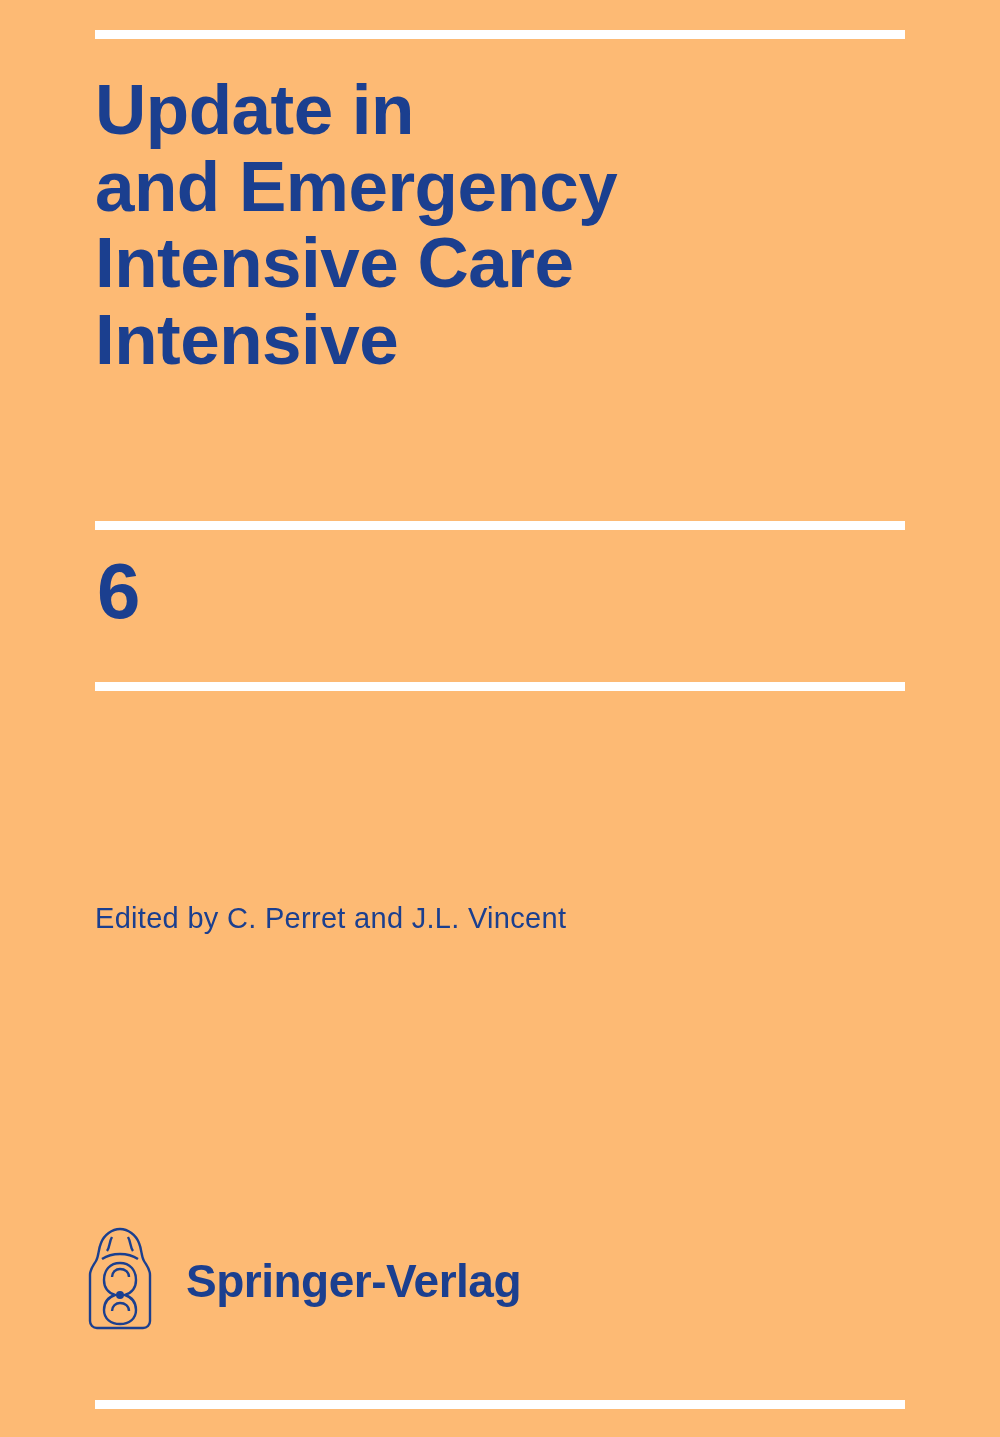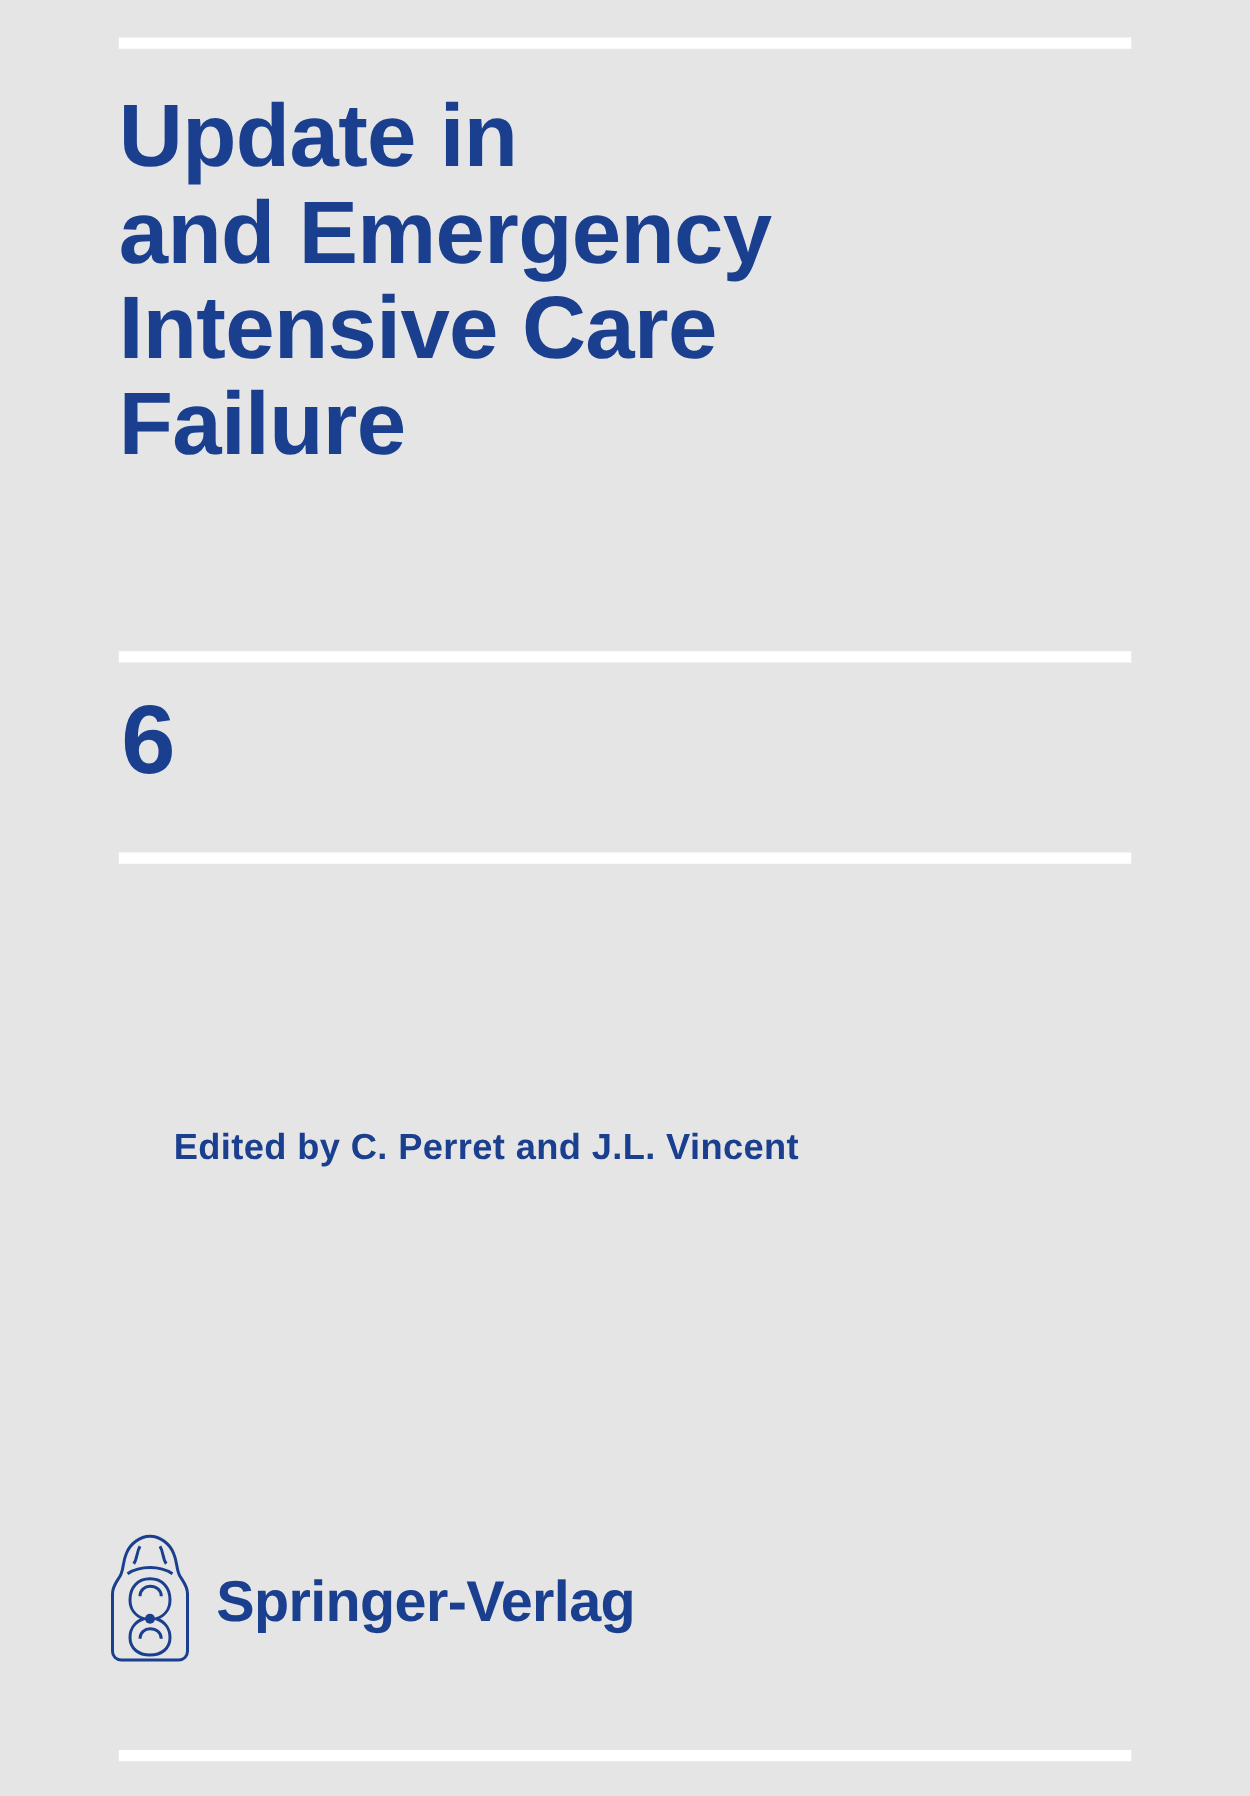--- a/index.html
+++ b/index.html
@@ -11,21 +11,21 @@
     height: 1437px;
     background: #7fc4d0;
     font-family: "Liberation Sans", sans-serif;
     overflow: hidden;
     position: relative;
   }
 
   .cover {
     position: absolute;
     inset: 0;
-    background: #e5e5e5;
+    background: #fdba74;
   }
 
   
   .rule {
     position: absolute;
     background: #ffffff;
     left: 95px;
     width: 810px;
     height: 9px;
   }
@@ -70,33 +70,32 @@
     line-height: 1.1;
     white-space: nowrap;
   }
 
   .editors {
     position: absolute;
     left: 95px;
     top: 902px;
     color: #1b3f8f;
     font-size: 29px;
-    font-weight: bold;
+    font-weight: normal;
     letter-spacing: 0.3px;
     white-space: nowrap;
-    margin-left: 44px;
   }
 
   .publisher {
     position: absolute;
     left: 82px;
     top: 1225px;
     display: flex;
     align-items: center;
-    gap: 15px;
+    gap: 28px;
   }
   .publisher-logo {
     width: 76px;
     height: 112px;
     flex: 0 0 auto;
   }
   .publisher-name {
     color: #1b3f8f;
     font-size: 46px;
     font-weight: bold;
@@ -108,21 +107,21 @@
 <body>
 
 <div class="cover">
 
   <div class="rule top"></div>
 
   <div class="series-title">
     <span class="line">Update in</span>
     <span class="line">and Emergency</span>
     <span class="line">Intensive Care</span>
-    <span class="line">Failure</span>
+    <span class="line">Intensive</span>
   </div>
 
   <div class="rule after-title"></div>
 
   <div class="volume-number">6</div>
 
   <div class="rule after-num"></div>
 
 
   <div class="editors">Edited by C. Perret and J.L. Vincent</div>

